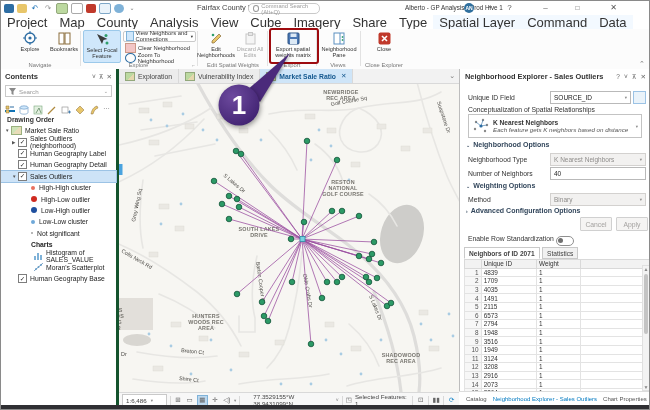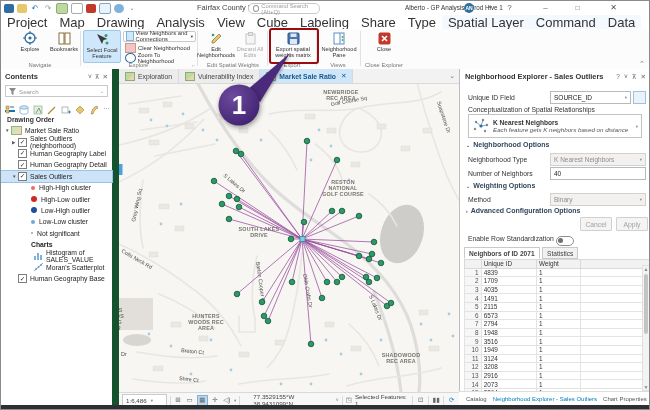--- a/index.html
+++ b/index.html
@@ -33,21 +33,21 @@
   .bigbtn .bicon{width:15px;height:14px;margin:1px 0 1px 0;display:flex;align-items:center;justify-content:center;}
   .bigbtn.sel{background:#cfe7fb;border:1px solid #9cc9ea;border-radius:2px;}
   .bigbtn.disabled{opacity:.45;}
   .smallbtn{position:absolute;left:0;height:10px;display:flex;align-items:center;font-size:5.8px;color:#333;gap:2px;}
   .smallbtn .sicon{width:9px;height:8px;display:inline-block;}
   .drop{border:1px solid #c9c9c9;border-radius:2px;background:#fff;padding:0 2px;height:9px;display:flex;align-items:center;gap:2px;}
   .ribbon-collapse{left:638px;top:31px;font-size:7px;color:#777;}
   
   .redbox{left:268px;top:27px;width:46px;height:32px;border:2px solid #9e0b0f;border-radius:3px;z-index:40;pointer-events:none;}
   
-  .contents{left:0;top:68px;width:118px;height:336px;background:#fff;border-right:7px solid #14532d;box-sizing:border-box;}
+  .contents{left:0;top:68px;width:118px;height:336px;background:#fff;border-right:3px solid #14532d;box-sizing:border-box;}
   .panel-head{height:15px;display:flex;align-items:center;font-size:7.6px;font-weight:bold;color:#333;padding:0 4px;}
   .panel-head .ph-icons{margin-left:auto;display:flex;gap:3px;font-size:6.5px;color:#666;font-weight:normal;}
   .csearch{margin:1px 4px;height:10px;border:1px solid #c9c9c9;display:flex;align-items:center;font-size:6.2px;color:#999;padding:0 3px;gap:3px;}
   .ctoolbar{margin:3px 4px 1px 4px;display:flex;gap:4px;align-items:center;}
   .ct-ico{width:10px;height:10px;display:inline-block;}
   .ct-ico.sel{border-bottom:2px solid #0079c1;}
   .draworder{font-size:6.8px;font-weight:bold;color:#333;margin:4px 0 2px 6px;}
   .tree{font-size:6.8px;color:#222;}
   .trow{height:11.4px;display:flex;align-items:center;position:relative;}
   .trow.selected{background:#cde3f7;outline:1px solid #9cc3e5;}
@@ -138,25 +138,25 @@
   <span class="abs tb-ico" style="left:482px">◔</span>
   <span class="abs tb-ico" style="left:502px">?</span>
   <span class="abs tb-ico" style="left:538px">–</span>
   <span class="abs tb-ico" style="left:570px;font-size:6.5px">□</span>
   <span class="abs tb-ico" style="left:606px">✕</span>
 </div>
 
 <div class="abs menubar" id="menu-tabs">
     <span class="menu-tab">Project</span>
     <span class="menu-tab">Map</span>
-    <span class="menu-tab">Drawing</span>
+    <span class="menu-tab">County</span>
     <span class="menu-tab">Analysis</span>
     <span class="menu-tab">View</span>
     <span class="menu-tab">Cube</span>
-    <span class="menu-tab">Labeling</span>
+    <span class="menu-tab">Imagery</span>
     <span class="menu-tab">Share</span>
     <span class="menu-tab">Type</span>
     <span class="menu-tab ctx">Spatial Layer</span>
     <span class="menu-tab ctx">Command</span>
     <span class="menu-tab ctx">Data</span>
   </div>
 
 <div class="abs ribbon">
 
   <div class="rgroup" style="left:0;width:78px">

